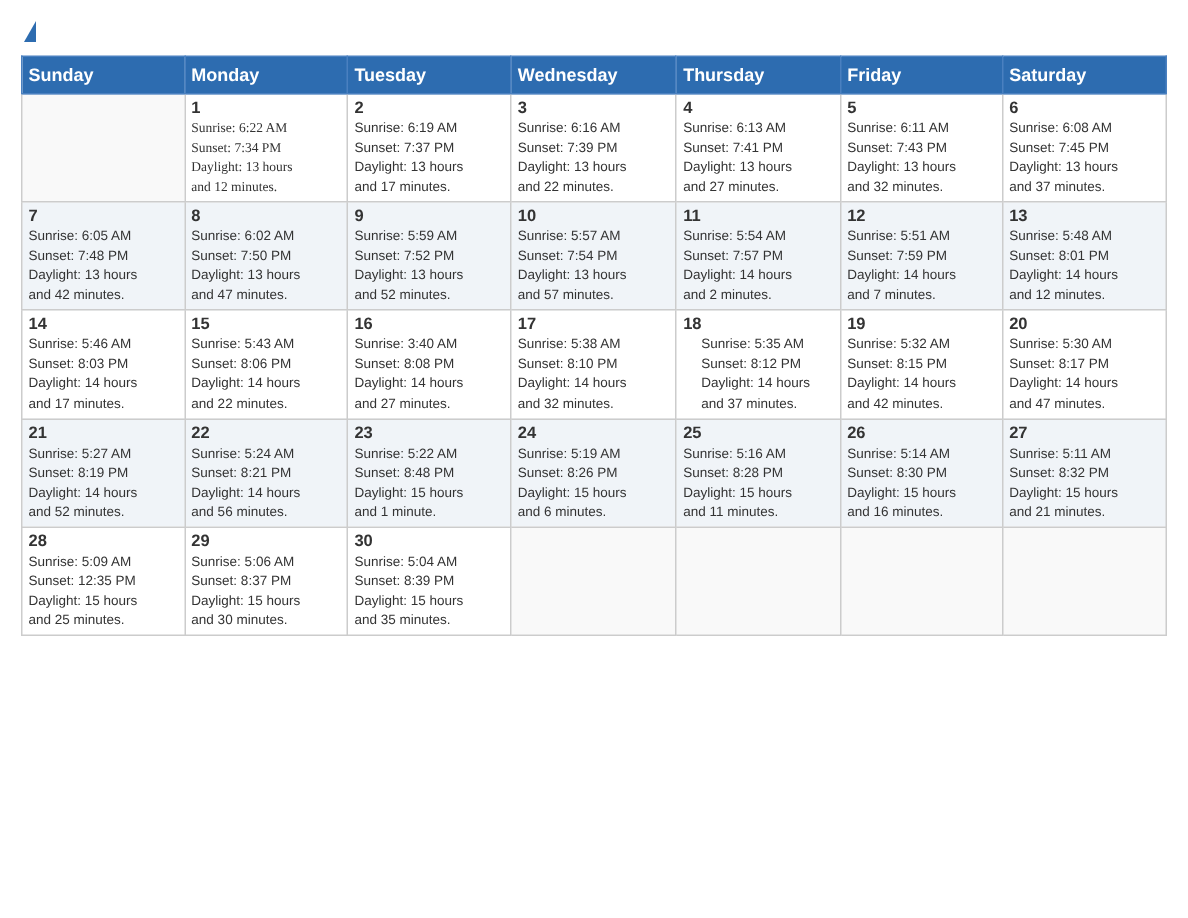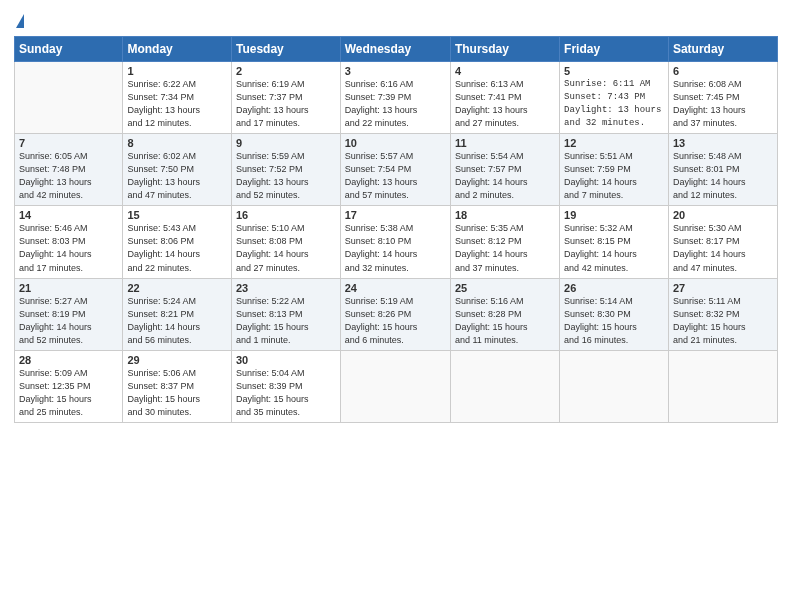--- a/index.html
+++ b/index.html
@@ -129,21 +129,21 @@
           <th>Thursday</th>
           <th>Friday</th>
           <th>Saturday</th>
         </tr>
     </thead>
     <tbody id="calendar-body">
     <tr>
           <td class="empty-cell" style="background: rgb(250, 250, 250);"></td>
           <td style="background: rgb(255, 255, 255);">
             <span class="day-num">1</span>
-            <div class="day-info" style="white-space: pre-line;">Sunrise: 6:22 AM
+            <div class="day-info" style="white-space: pre-line; font-family: Liberation Serif, serif;">Sunrise: 6:22 AM
 Sunset: 7:34 PM
 Daylight: 13 hours
 and 12 minutes.</div>
           </td>
           <td style="background: rgb(255, 255, 255);">
             <span class="day-num">2</span>
             <div class="day-info" style="white-space: pre-line;">Sunrise: 6:19 AM
 Sunset: 7:37 PM
 Daylight: 13 hours
 and 17 minutes.</div>
@@ -157,21 +157,21 @@
           </td>
           <td style="background: rgb(255, 255, 255);">
             <span class="day-num">4</span>
             <div class="day-info" style="white-space: pre-line;">Sunrise: 6:13 AM
 Sunset: 7:41 PM
 Daylight: 13 hours
 and 27 minutes.</div>
           </td>
           <td style="background: rgb(255, 255, 255);">
             <span class="day-num">5</span>
-            <div class="day-info" style="white-space: pre-line; font-family: Liberation Mono, monospace;">Sunrise: 6:11 AM
+            <div class="day-info" style="white-space: pre-line;">Sunrise: 6:11 AM
 Sunset: 7:43 PM
 Daylight: 13 hours
 and 32 minutes.</div>
           </td>
           <td style="background: rgb(255, 255, 255);">
             <span class="day-num">6</span>
             <div class="day-info" style="white-space: pre-line;">Sunrise: 6:08 AM
 Sunset: 7:45 PM
 Daylight: 13 hours
 and 37 minutes.</div>
@@ -238,35 +238,35 @@
           </td>
           <td style="background: rgb(255, 255, 255);">
             <span class="day-num">15</span>
             <div class="day-info" style="white-space: pre-line;">Sunrise: 5:43 AM
 Sunset: 8:06 PM
 Daylight: 14 hours
 and 22 minutes.</div>
           </td>
           <td style="background: rgb(255, 255, 255);">
             <span class="day-num">16</span>
-            <div class="day-info" style="white-space: pre-line;">Sunrise: 5:10 AM
+            <div class="day-info" style="white-space: pre-line;">Sunrise: 3:40 AM
 Sunset: 8:08 PM
 Daylight: 14 hours
 and 27 minutes.</div>
           </td>
           <td style="background: rgb(255, 255, 255);">
             <span class="day-num">17</span>
             <div class="day-info" style="white-space: pre-line;">Sunrise: 5:38 AM
 Sunset: 8:10 PM
 Daylight: 14 hours
 and 32 minutes.</div>
           </td>
           <td style="background: rgb(255, 255, 255);">
             <span class="day-num">18</span>
-            <div class="day-info" style="white-space: pre-line;">Sunrise: 5:35 AM
+            <div class="day-info" style="white-space: pre-line; margin-left: 12px;">Sunrise: 5:35 AM
 Sunset: 8:12 PM
 Daylight: 14 hours
 and 37 minutes.</div>
           </td>
           <td style="background: rgb(255, 255, 255);">
             <span class="day-num">19</span>
             <div class="day-info" style="white-space: pre-line;">Sunrise: 5:32 AM
 Sunset: 8:15 PM
 Daylight: 14 hours
 and 42 minutes.</div>
@@ -290,21 +290,21 @@
           <td style="background: rgb(240, 244, 248);">
             <span class="day-num">22</span>
             <div class="day-info" style="white-space: pre-line;">Sunrise: 5:24 AM
 Sunset: 8:21 PM
 Daylight: 14 hours
 and 56 minutes.</div>
           </td>
           <td style="background: rgb(240, 244, 248);">
             <span class="day-num">23</span>
             <div class="day-info" style="white-space: pre-line;">Sunrise: 5:22 AM
-Sunset: 8:13 PM
+Sunset: 8:48 PM
 Daylight: 15 hours
 and 1 minute.</div>
           </td>
           <td style="background: rgb(240, 244, 248);">
             <span class="day-num">24</span>
             <div class="day-info" style="white-space: pre-line;">Sunrise: 5:19 AM
 Sunset: 8:26 PM
 Daylight: 15 hours
 and 6 minutes.</div>
           </td>

